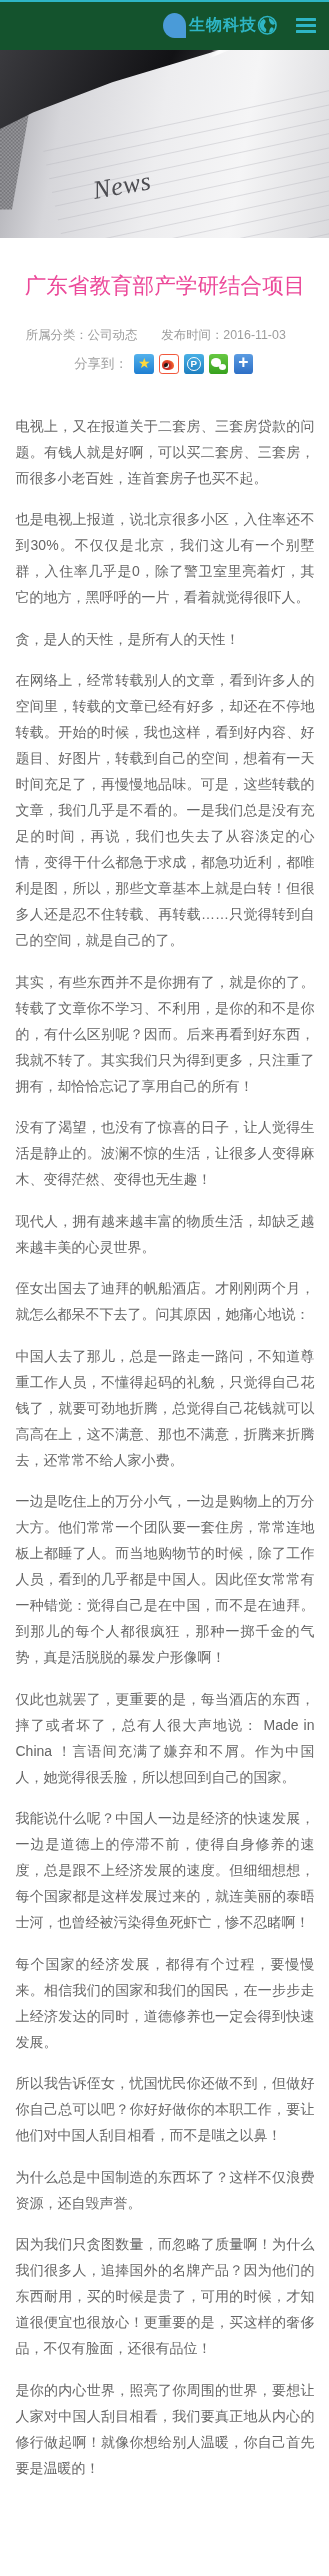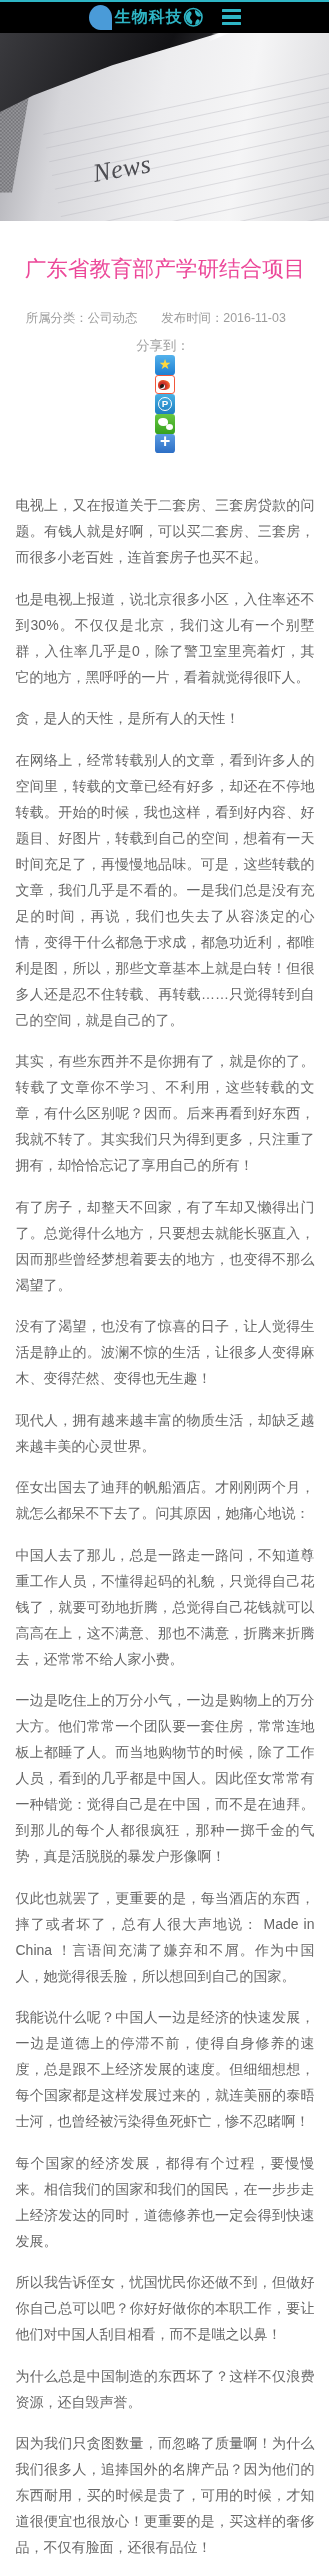--- a/index.html
+++ b/index.html
@@ -3,21 +3,21 @@
 <meta charset="utf-8">
 <style>
   html,body{margin:0;padding:0;background:#ffffff;}
   body{width:330px;font-family:"Liberation Sans","DejaVu Sans",sans-serif;-webkit-font-smoothing:antialiased;}
   .page{width:330px;overflow:hidden;background:#fff;}
 
   
   .top-line{height:1.5px;background:#2eb5c5;}
 
   
-  header{height:31px;background:#000000;display:flex;align-items:center;justify-content:center;padding:0 14.4px;box-sizing:border-box;}
+  header{height:48px;background:#14532d;display:flex;align-items:center;justify-content:flex-end;padding:0 14.4px;box-sizing:border-box;}
   .brand{display:flex;align-items:center;}
   .logo-blob{width:23px;height:25px;background:#4a9bd8;border-radius:50% 50% 0 50%;display:inline-block;}
   .brand-text{color:#2eb5c5;font-size:16px;font-weight:bold;margin-left:3.1px;letter-spacing:1px;}
   .header-icons{display:flex;align-items:center;gap:18.5px;}
   .globe{width:20.6px;height:20.6px;}
   .hamburger{width:19.6px;height:15.5px;display:flex;flex-direction:column;justify-content:space-between;cursor:pointer;}
   .hamburger span{display:block;height:3.1px;background:#2eb5c5;border-radius:0.5px;}
 
   
   .hero{height:188px;position:relative;overflow:hidden;background:linear-gradient(100deg,#a8a8ae 0%,#d6d6da 20%,#ededef 48%,#f5f5f6 72%,#dadadd 100%);}
@@ -25,21 +25,21 @@
   .hero-laptop{position:absolute;left:0;top:0;width:100%;height:126px;background:linear-gradient(115deg,#3a3a3e 0%,#121215 45%,#46464a 70%);clip-path:polygon(0 0,67% 0,34% 26%,10% 50%,0 63%);}
   .hero-edge{position:absolute;left:0;top:0;width:100%;height:134px;background:linear-gradient(115deg,rgba(255,255,255,0) 54%,rgba(255,255,255,.85) 56%,rgba(255,255,255,0) 60%);clip-path:polygon(0 0,70% 0,0 70%);}
   .hero-lines{position:absolute;right:-36px;top:67px;width:309px;height:165px;transform:rotate(-12deg);background:repeating-linear-gradient(#b4b4bb 0 1.5px,transparent 1.5px 14px);opacity:.4;filter:blur(0.5px);}
   .hero-news{position:absolute;left:93px;top:121px;font-family:"Liberation Serif","DejaVu Serif",serif;font-style:italic;font-size:26px;color:#4d4d52;transform:rotate(-10deg);letter-spacing:0.5px;}
 
   
   .article{height:2637px;overflow:hidden;padding:32px 15.5px 0;box-sizing:border-box;}
   .title{ text-align:center;color:#ec4899;font-size:21.6px;line-height:32px;font-weight:400;margin:0;}
   .meta{margin-top:26px;color:#9c9c9c;font-size:12.4px;line-height:15.5px;}
   .meta .meta-item{margin:0 10.3px;}
-  .share-row{margin-top:11.3px;display:flex;justify-content:center;align-items:center;flex-direction:column;}
+  .share-row{margin-top:11.3px;display:flex;justify-content:center;align-items:center;}
   .share-label{color:#a0a0a0;font-size:13.4px;margin-right:4.1px;}
   .si{width:19.6px;height:19.6px;border-radius:3.1px;position:relative;display:inline-block;margin:0 2.6px;cursor:pointer;box-sizing:border-box;}
   .si-qzone{background:linear-gradient(#54b2ec,#1e7fd2);}
   .si-qzone::after{content:"★";position:absolute;top:50%;left:50%;transform:translate(-50%,-56%);color:#ffd83d;font-size:14px;}
   .si-weibo{background:#fff;border:1px solid #f1583c;}
   .si-weibo::before{content:"";position:absolute;left:2.1px;top:4.6px;width:12px;height:9.8px;border-radius:55% 70% 50% 50%;background:radial-gradient(circle at 40% 60%,#c9302c 35%,#f96a2d 75%);}
   .si-weibo::after{content:"";position:absolute;left:3.6px;top:7.7px;width:5.2px;height:5.2px;border-radius:50%;background:#231712;box-shadow:inset -1px -1px 0 #fff;}
   .si-tqq{background:linear-gradient(#49b0e5,#1e7fc0);}
   .si-tqq::before{content:"";position:absolute;inset:2.6px;border:1.5px solid #fff;border-radius:50%;}
   .si-tqq::after{content:"P";position:absolute;top:50%;left:50%;transform:translate(-50%,-52%);color:#fff;font-size:9.8px;font-weight:bold;}
@@ -103,22 +103,21 @@
       <span class="si si-tqq"></span>
       <span class="si si-wechat"></span>
       <span class="si si-more"></span>
     </div>
 
     <div class="body-text">
         <p>电视上，又在报道关于二套房、三套房贷款的问题。有钱人就是好啊，可以买二套房、三套房，而很多小老百姓，连首套房子也买不起。</p>
         <p>也是电视上报道，说北京很多小区，入住率还不到30%。不仅仅是北京，我们这儿有一个别墅群，入住率几乎是0，除了警卫室里亮着灯，其它的地方，黑呼呼的一片，看着就觉得很吓人。</p>
         <p>贪，是人的天性，是所有人的天性！</p>
         <p>在网络上，经常转载别人的文章，看到许多人的空间里，转载的文章已经有好多，却还在不停地转载。开始的时候，我也这样，看到好内容、好题目、好图片，转载到自己的空间，想着有一天时间充足了，再慢慢地品味。可是，这些转载的文章，我们几乎是不看的。一是我们总是没有充足的时间，再说，我们也失去了从容淡定的心情，变得干什么都急于求成，都急功近利，都唯利是图，所以，那些文章基本上就是白转！但很多人还是忍不住转载、再转载……只觉得转到自己的空间，就是自己的了。</p>
-        <p>其实，有些东西并不是你拥有了，就是你的了。转载了文章你不学习、不利用，这些转载的文章，有什么区别呢？因而。后来再看到好东西，我就不转了。其实我们只为得到更多，只注重了拥有，却恰恰忘记了享用自己的所有！</p>
-        <p>有了房子，却整天不回家，有了车却又懒得出门了。总觉得什么地方，只要想去就能长驱直入，因而那些曾经梦想着要去的地方，也变得不那么渴望了。</p>
+        <p>其实，有些东西并不是你拥有了，就是你的了。转载了文章你不学习、不利用，是你的和不是你的，有什么区别呢？因而。后来再看到好东西，我就不转了。其实我们只为得到更多，只注重了拥有，却恰恰忘记了享用自己的所有！</p>
         <p>没有了渴望，也没有了惊喜的日子，让人觉得生活是静止的。波澜不惊的生活，让很多人变得麻木、变得茫然、变得也无生趣！</p>
         <p>现代人，拥有越来越丰富的物质生活，却缺乏越来越丰美的心灵世界。</p>
         <p>侄女出国去了迪拜的帆船酒店。才刚刚两个月，就怎么都呆不下去了。问其原因，她痛心地说：</p>
         <p>中国人去了那儿，总是一路走一路问，不知道尊重工作人员，不懂得起码的礼貌，只觉得自己花钱了，就要可劲地折腾，总觉得自己花钱就可以高高在上，这不满意、那也不满意，折腾来折腾去，还常常不给人家小费。</p>
         <p>一边是吃住上的万分小气，一边是购物上的万分大方。他们常常一个团队要一套住房，常常连地板上都睡了人。而当地购物节的时候，除了工作人员，看到的几乎都是中国人。因此侄女常常有一种错觉：觉得自己是在中国，而不是在迪拜。到那儿的每个人都很疯狂，那种一掷千金的气势，真是活脱脱的暴发户形像啊！</p>
         <p>仅此也就罢了，更重要的是，每当酒店的东西，摔了或者坏了，总有人很大声地说： Made in China ！言语间充满了嫌弃和不屑。作为中国人，她觉得很丢脸，所以想回到自己的国家。</p>
         <p>我能说什么呢？中国人一边是经济的快速发展，一边是道德上的停滞不前，使得自身修养的速度，总是跟不上经济发展的速度。但细细想想，每个国家都是这样发展过来的，就连美丽的泰晤士河，也曾经被污染得鱼死虾亡，惨不忍睹啊！</p>
         <p>每个国家的经济发展，都得有个过程，要慢慢来。相信我们的国家和我们的国民，在一步步走上经济发达的同时，道德修养也一定会得到快速发展。</p>
         <p>所以我告诉侄女，忧国忧民你还做不到，但做好你自己总可以吧？你好好做你的本职工作，要让他们对中国人刮目相看，而不是嗤之以鼻！</p>
         <p>为什么总是中国制造的东西坏了？这样不仅浪费资源，还自毁声誉。</p>

